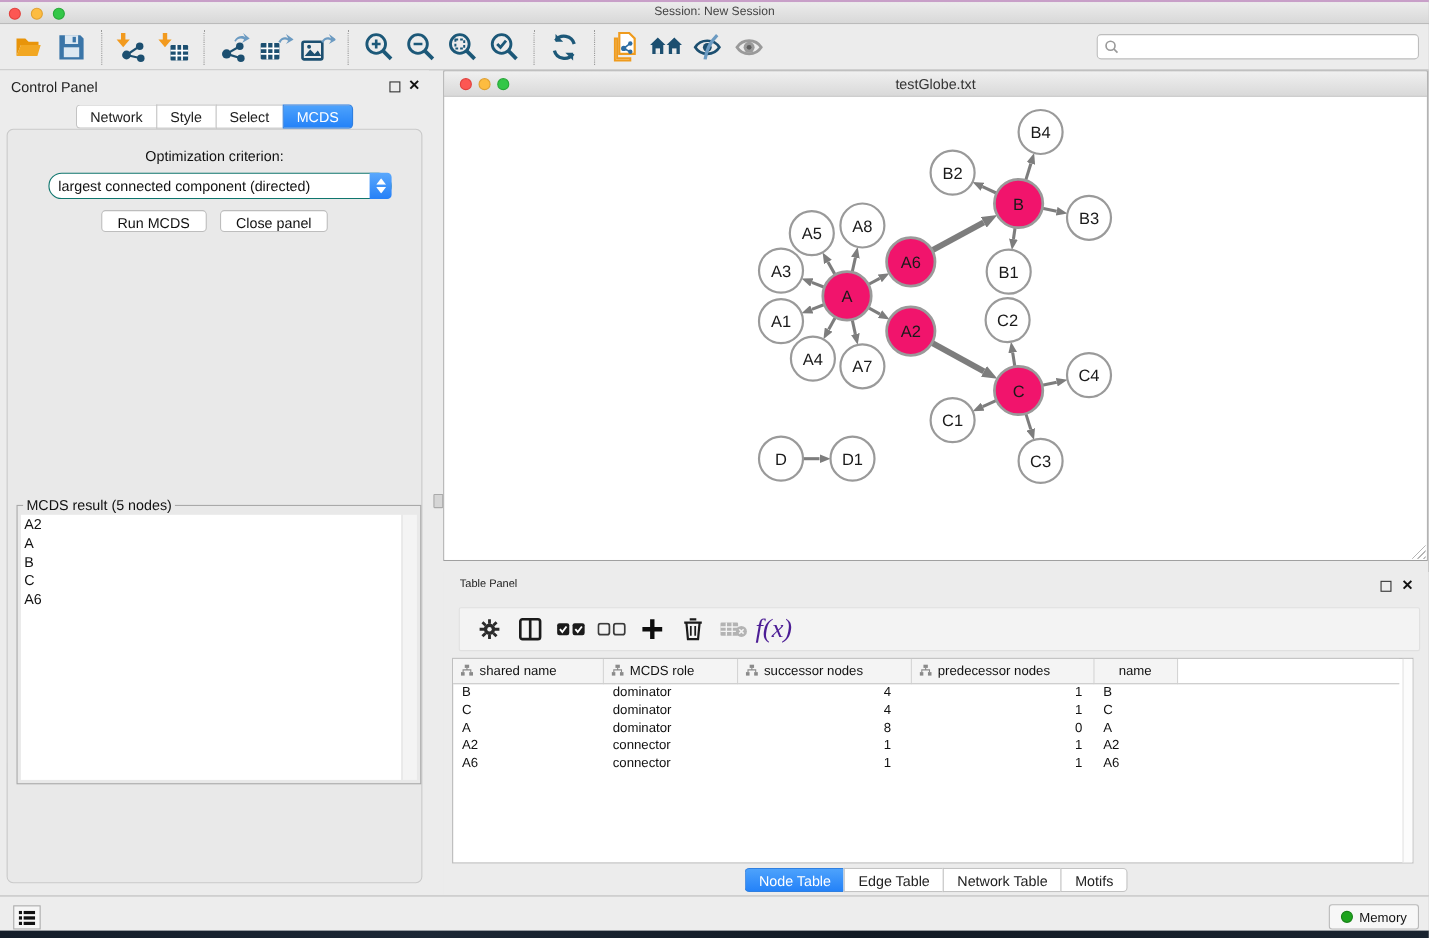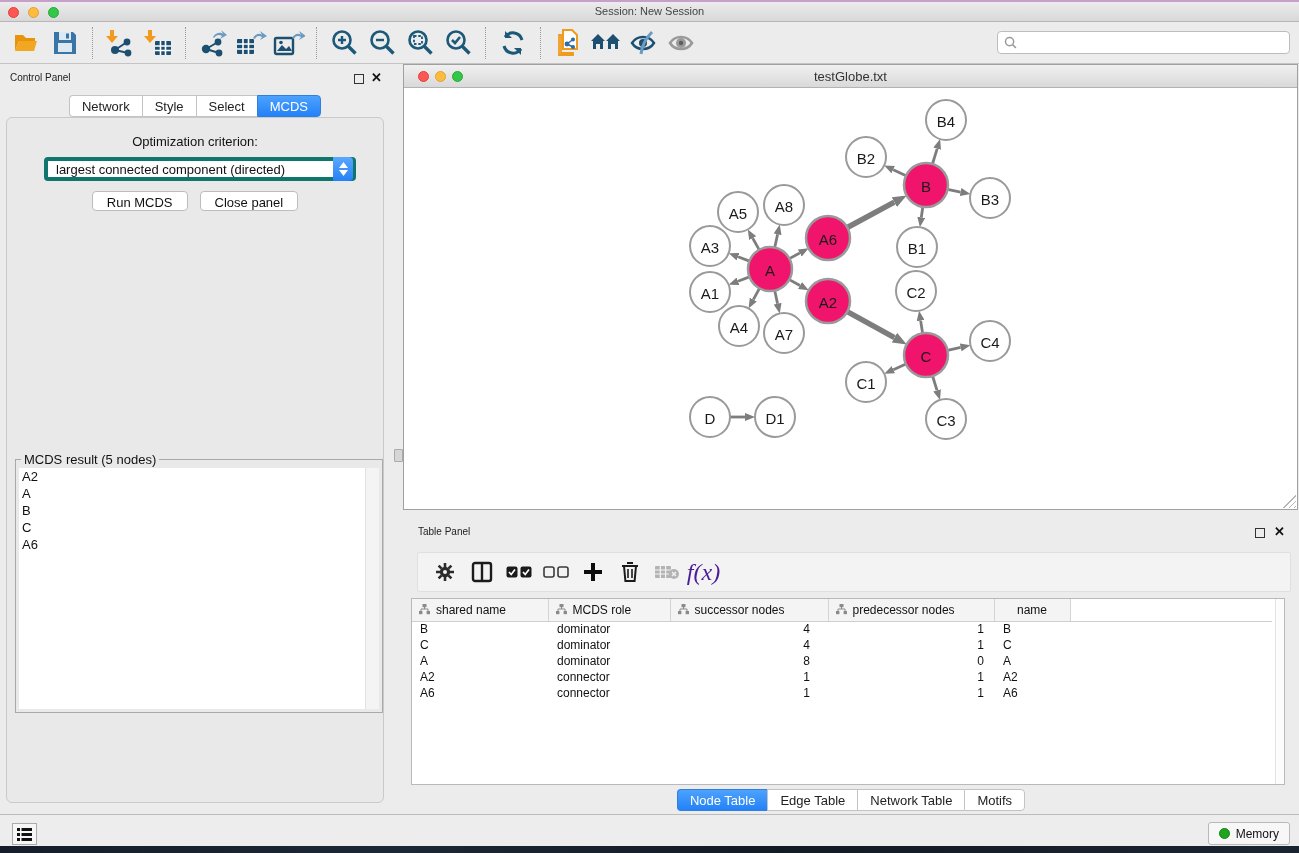--- a/index.html
+++ b/index.html
@@ -23,36 +23,36 @@
   .toolbar { position:absolute; left:0; top:22px; width:1299px; height:42px; background:#ececec;
     border-bottom:1px solid #c4c4c4; display:flex; align-items:center; }
   .tb-btn { width:38px; height:34px; display:flex; align-items:center; justify-content:center; }
   .tb-sep { width:1px; height:32px; border-left:1px dotted #9a9a9a; margin:0 8px; }
   .searchbox { position:absolute; right:9px; top:9px; width:293px; height:23px; background:#fff;
     border:1px solid #bdbdbd; border-radius:4px; display:flex; align-items:center; padding-left:6px; }
   .searchbox input { border:none; outline:none; flex:1; font-size:13px; font-family:"Liberation Sans",sans-serif; background:transparent; margin-left:4px;}
 
   
   .control-panel { position:absolute; left:0; top:64px; width:390px; height:750px; background:#ececec; }
-  .cp-header { position:absolute; left:10px; top:8px; font-size:10px; color:#222; }
+  .cp-header { position:absolute; left:10px; top:8px; font-size:13px; color:#222; }
   .panel-min { position:absolute; width:10px; height:10px; border:1.5px solid #333; top:10px; }
   .panel-close { position:absolute; top:6px; font-size:13px; font-weight:bold; color:#111; }
   .control-panel .panel-min { right:26px; }
   .control-panel .panel-close { right:8px; }
   .cp-tabs { position:absolute; left:0; right:0; top:31px; display:flex; justify-content:center; }
   .seg { border:1px solid #c3c3c3; background:#fff; color:#222; font-size:13px; padding:3px 12px;
     border-right:none; height:22px; line-height:15px; }
   .seg:first-child { border-radius:4px 0 0 4px; }
   .seg:last-child { border-radius:0 4px 4px 0; border-right:1px solid #c3c3c3; }
   .seg.active { background:linear-gradient(#4da2fc,#2482f8); color:#fff; border-color:#2f7fe0; }
   .cp-body { position:absolute; left:6px; top:53px; width:378px; height:686px; background:#e9e9e9;
     border:1px solid #c9c9c9; border-radius:6px; }
   .opt-label { position:absolute; left:0; right:0; top:16px; text-align:center; font-size:13px; color:#111; }
   .criterion { position:absolute; left:37px; top:39px; width:312px; height:24px; background:#fff;
-    border:4px solid #0f766e; border-radius:4px; display:flex; align-items:center; }
+    border:1px solid #0f766e; border-radius:12px; display:flex; align-items:center; }
   .criterion .val { flex:1; font-size:13px; color:#111; padding-left:8px; white-space:nowrap; }
   .criterion .spin { width:20px; height:24px; margin-right:-1px; background:linear-gradient(#5aa8fd,#2680f7);
     border-radius:0 4px 4px 0; display:flex; flex-direction:column; align-items:center; justify-content:center; gap:2px; }
   .criterion .spin svg { display:block; }
   .cp-buttons { position:absolute; left:0; right:0; top:73px; display:flex; justify-content:center; gap:12px; }
   .btn { background:#fff; border:1px solid #bdbdbd; border-radius:4px; font-size:13px; color:#111;
     padding:3px 14px; height:20px; line-height:15px; font-family:"Liberation Sans",sans-serif; }
   .result-box { position:absolute; left:8px; top:341px; width:368px; height:254px; border:1px solid #a9a9a9; }
   .result-legend { position:absolute; top:-8px; left:5px; background:#e9e9e9; padding:0 3px; font-size:13px; color:#111; }
   .result-list { position:absolute; left:3px; top:8px; right:17px; bottom:3px; background:#fff; overflow:hidden; }

